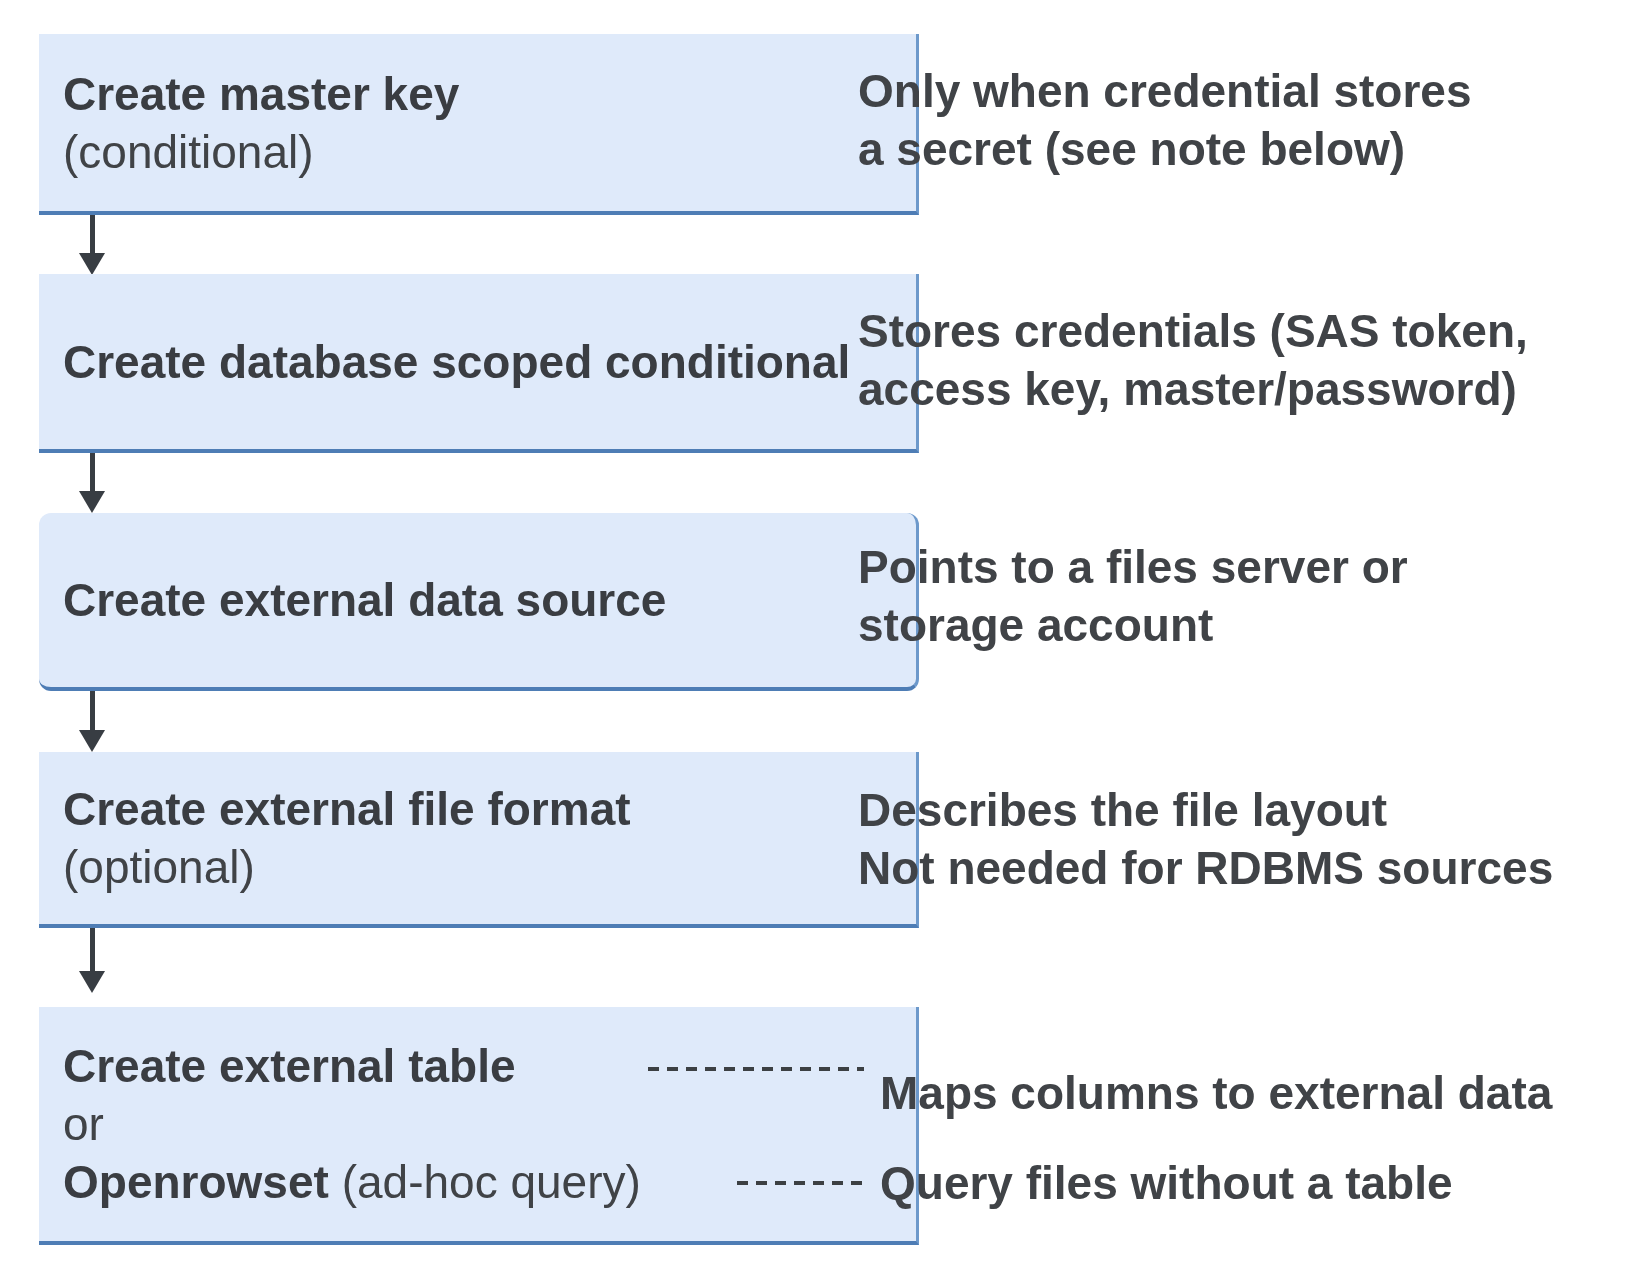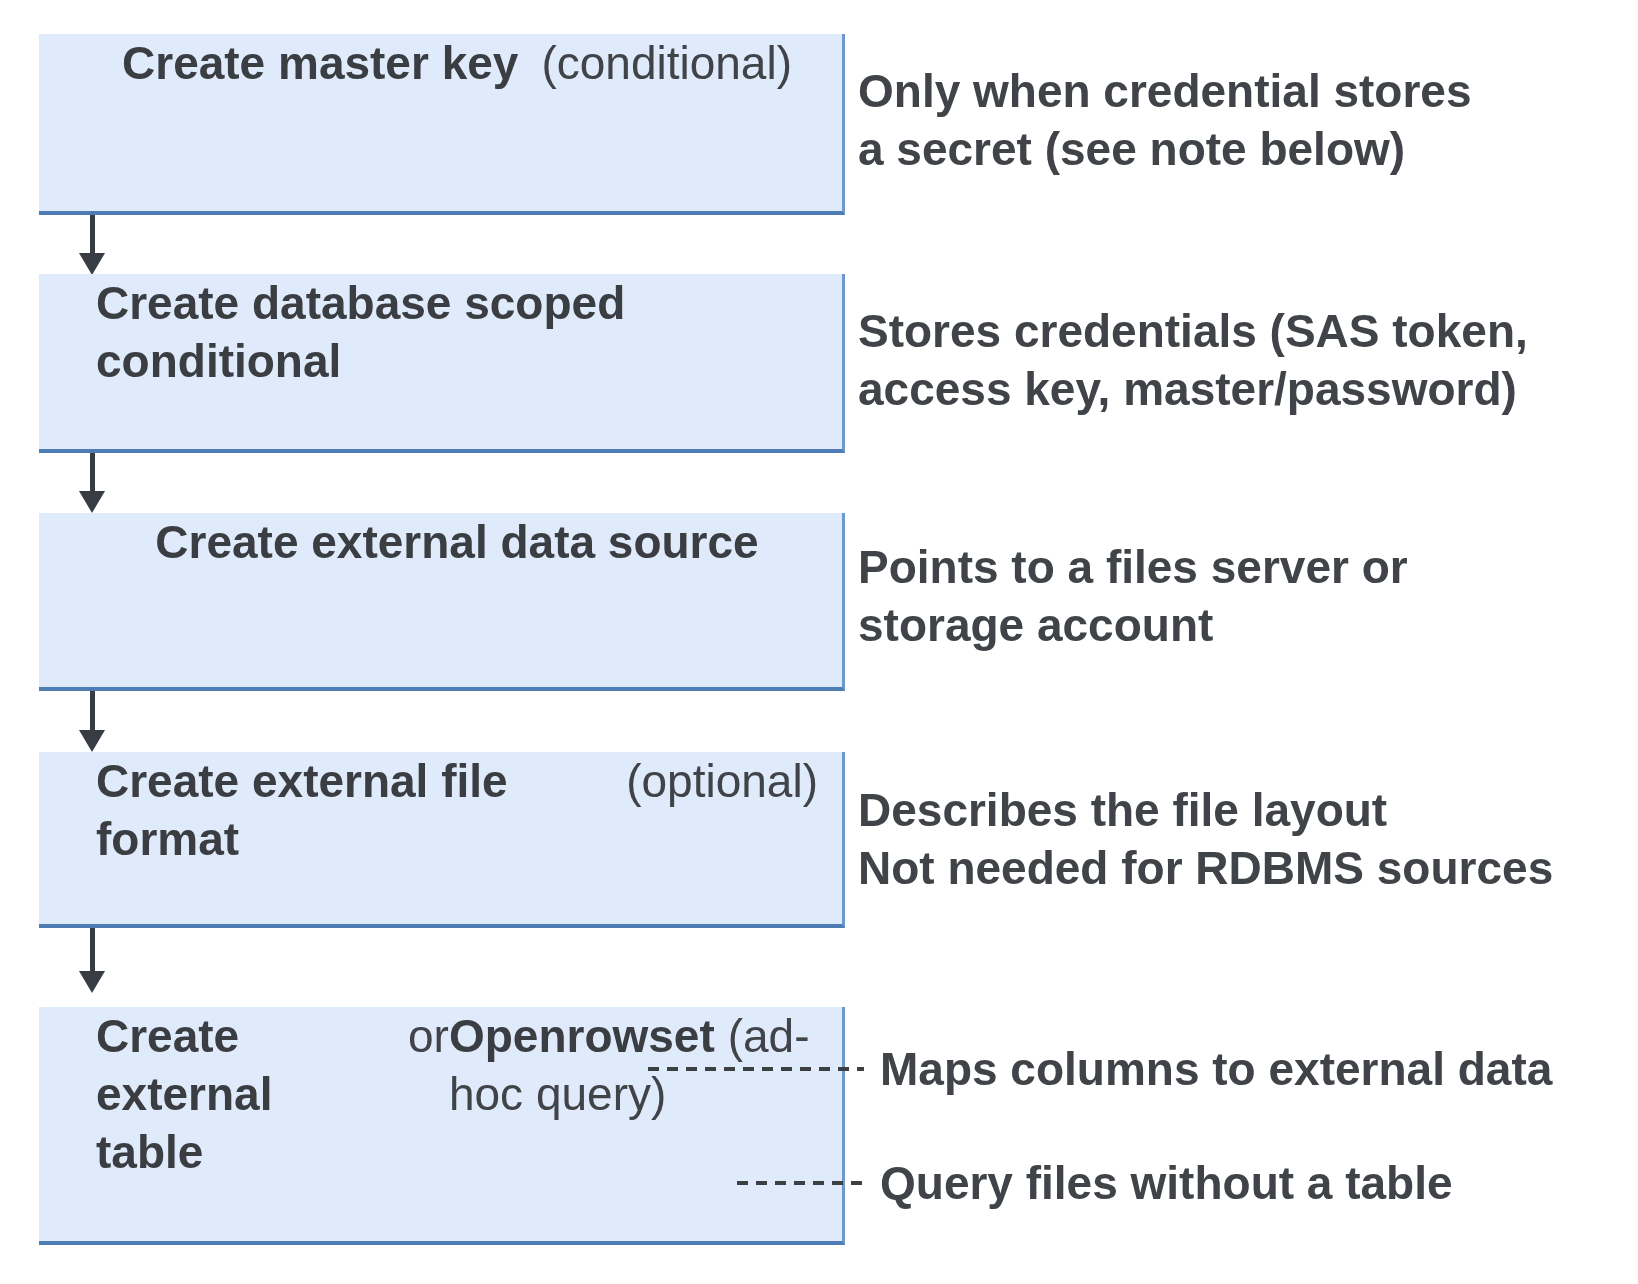--- a/index.html
+++ b/index.html
@@ -13,41 +13,42 @@
     height: 1284px;
     background: var(--background, #ffffff);
     font-family: "Liberation Sans", "DejaVu Sans", sans-serif;
     overflow: hidden;
   }
 
   
   .step-box {
     position: absolute;
     left: 39px;
-    width: 806px;
+    width: 880px;
     box-sizing: border-box;
     background: var(--boxFill);
     border-right: 3px solid var(--boxBorderRight);
     border-bottom: 4px solid var(--boxBorderBottom);
     display: flex;
+    flex-direction: column;
     justify-content: center;
-    padding-left: 57px;
+    padding-left: 24px;
     padding-right: 24px;
     font-size: 46px;
     line-height: 58px;
     color: var(--titleText);
   }
   .box-1 { top: 34px;   height: 181px; }
   .box-2 { top: 274px;  height: 179px; }
-  .box-3 { top: 513px;  height: 178px; }
+  .box-3 { top: 513px;  height: 178px; border-radius: 12px; }
   .box-4 { top: 752px;  height: 176px; }
   .box-5 { top: 1007px; height: 238px; }
 
   .t-bold { font-weight: 700; color: var(--titleText); }
-  .t-reg  { font-weight: 400; color: var(--bodyText); margin-left: 23px; }
+  .t-reg  { font-weight: 400; color: var(--bodyText); }
   .box-line { display: block; }
   .qualifier-inline { margin-left: 0.28em; }
 
   
   .flow-arrow {
     position: absolute;
     left: 79px;
     width: 26px;
     display: flex;
     flex-direction: column;
@@ -90,21 +91,21 @@
     font-size: 46px;
     line-height: 58px;
     font-weight: 700;
     color: var(--bodyText);
     white-space: nowrap;
   }
   .ann-1 { top: 62px; }
   .ann-2 { top: 302px; }
   .ann-3 { top: 538px; }
   .ann-4 { top: 756px; margin-top: 25px; }
-  .ann-5 { top: 1040px; left: 880px; }
+  .ann-5 { top: 1064px; left: 880px; }
   .ann-6 { top: 1154px; left: 880px; }
   .annotation .line { display: block; }
 </style>
 </head>
 <body>
 
 <div class="canvas">
 
   <div class="step-box box-1">
     <span class="box-line t-bold">Create master key</span>

